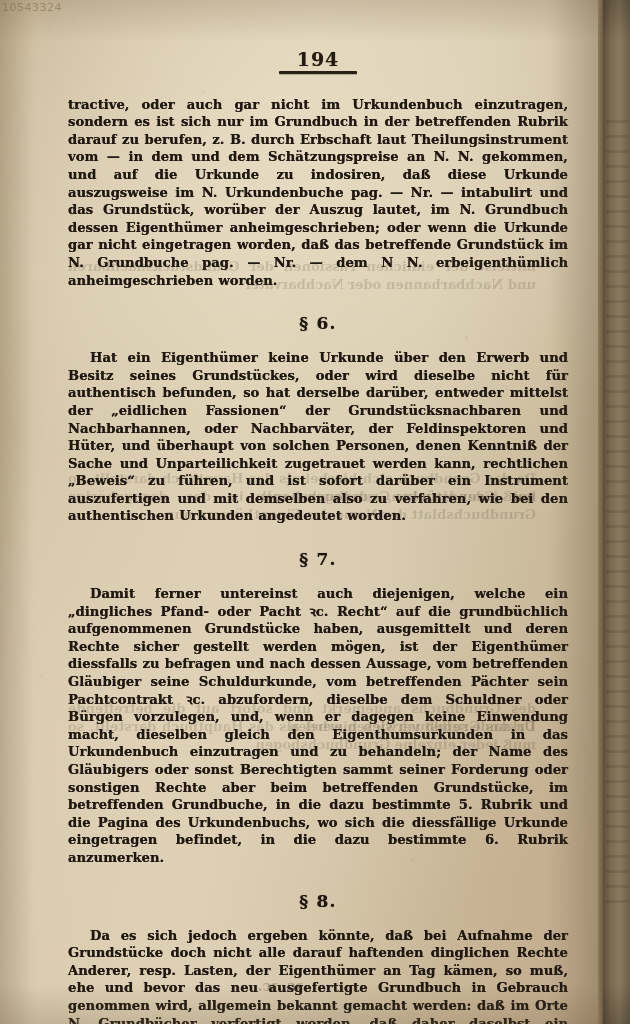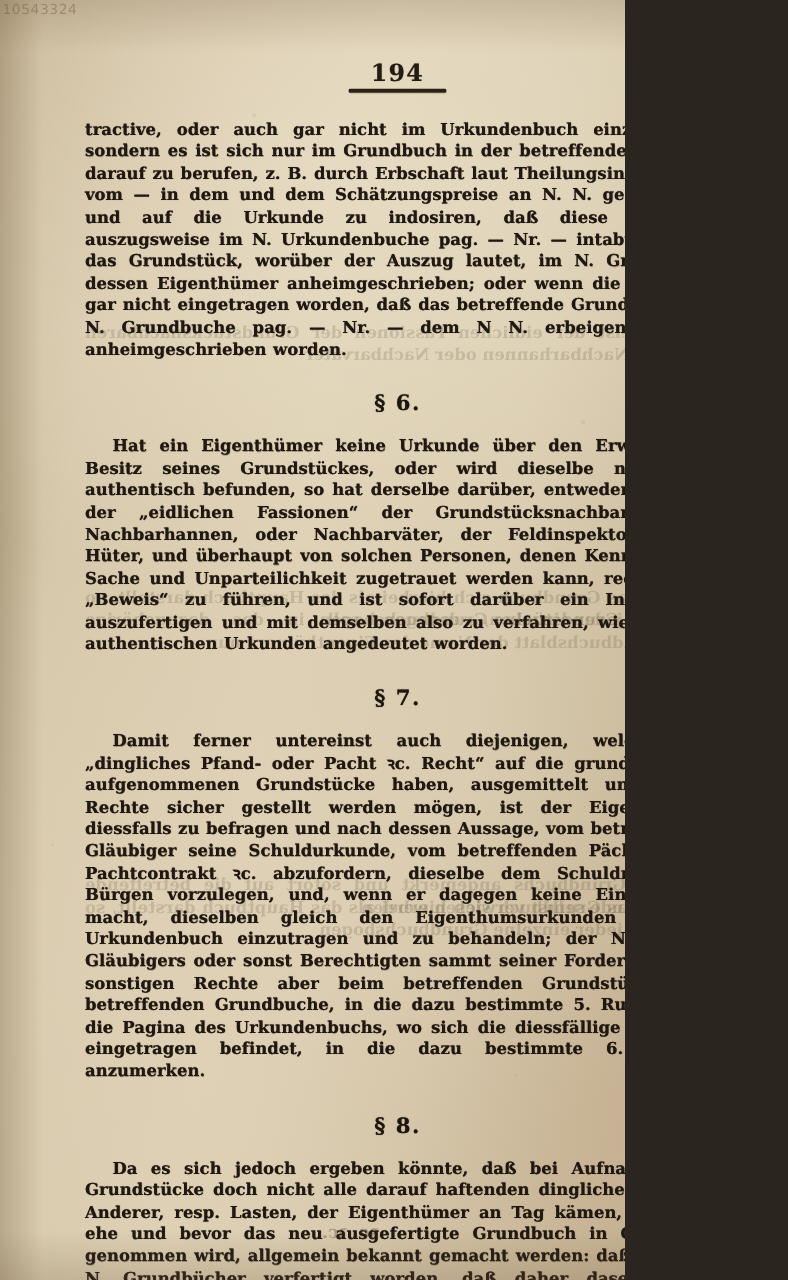--- a/index.html
+++ b/index.html
@@ -5,24 +5,24 @@
 <style>
   html, body {
     margin: 0;
     padding: 0;
     background: #2b2520;
   }
 
   
   #scan {
     position: relative;
-    width: 500px;
+    width: 630px;
     height: 1024px;
     overflow: hidden;
-    background: #e5e5e5;
+    background: #84cc16;
     font-family: "DejaVu Serif", "Liberation Serif", serif;
   }
 
   
   #paper {
     position: absolute;
     left: 0;
     top: 0;
     width: 598px;
     height: 1024px;

